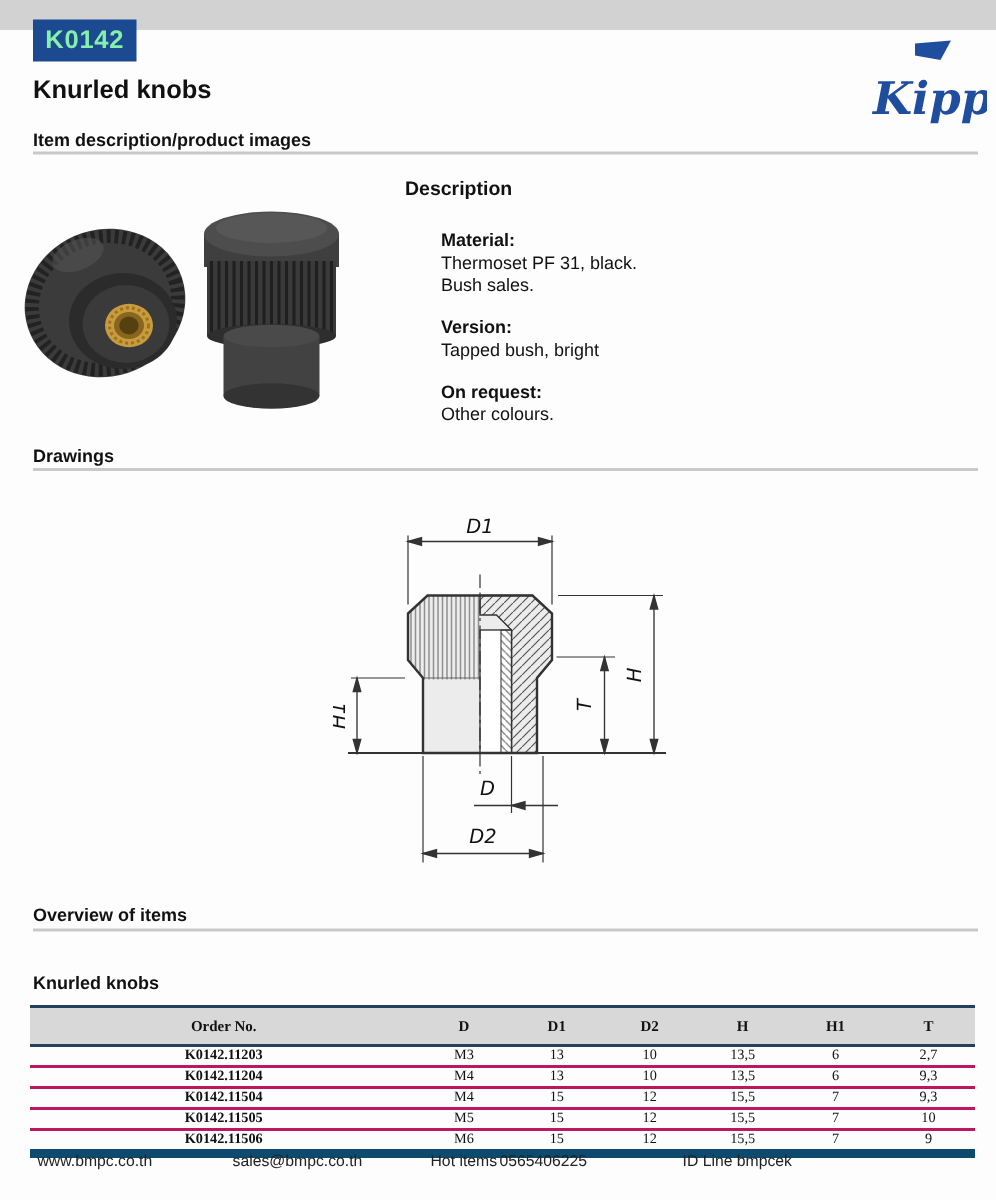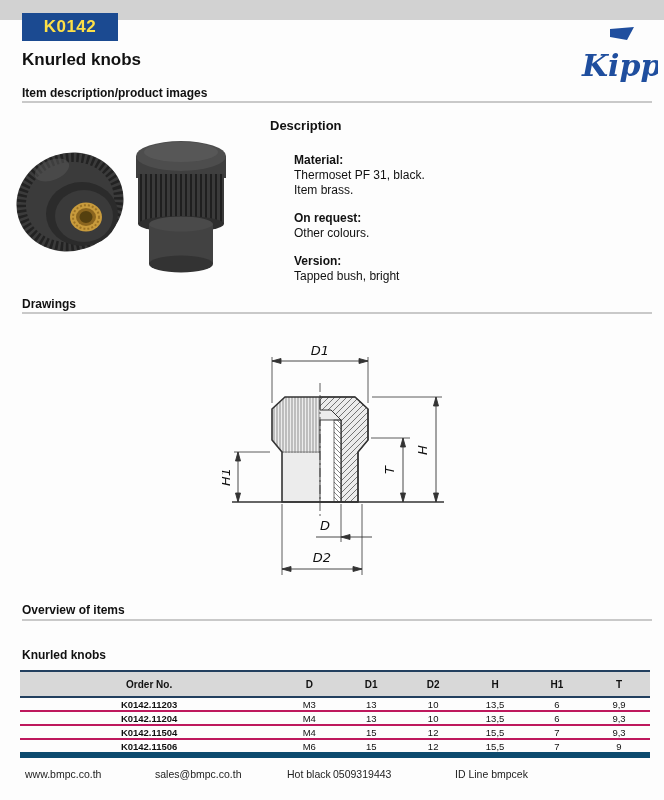--- a/index.html
+++ b/index.html
@@ -6,33 +6,33 @@
   body{
     width:664px;height:800px;position:relative;overflow:hidden;
     background:#fdfdfd;color:#111;
     font-family:"Liberation Sans", sans-serif;
     -webkit-font-smoothing:antialiased;
   }
   .abs{position:absolute;}
   
   .top-band{left:0;top:0;width:664px;height:20px;background:#d2d2d2;}
   
-  .badge{left:22px;top:13px;width:96px;height:28px;background:#1b4a91;
-    color:#fde047;font-weight:bold;font-size:17px;line-height:28px;text-align:center;letter-spacing:.5px;}
+  .badge{left:22px;top:13px;width:69px;height:28px;background:#1b4a91;
+    color:#86efac;font-weight:bold;font-size:17px;line-height:28px;text-align:center;letter-spacing:.5px;}
   .page-title{left:22px;top:50px;font-size:17px;font-weight:bold;}
   
   .section-head{left:22px;font-size:12px;font-weight:bold;}
   .section-rule{left:22px;right:12px;height:2px;background:#c9c9c9;}
   
   .desc{left:270px;top:118px;width:370px;font-size:12px;line-height:15px;}
   .desc h3{margin:0 0 20px 0;font-size:13px;}
   .desc .blk{margin-bottom:13px;margin-left:24px;}
   .desc .lbl{font-weight:bold;}
   
-  .tbl-wrap{left:20px;top:670px;width:630px;}
+  .tbl-wrap{left:20px;top:670px;width:630px;font-family:Liberation Serif, serif;}
   table{width:100%;border-collapse:collapse;table-layout:fixed;}
   thead th{
     background:#d8d8d8;border-top:2px solid #23405f;border-bottom:2px solid #23405f;
     height:24px;font-size:10px;font-weight:bold;text-align:center;padding:0;}
   th.col-order{width:41%;}
   tbody td{height:12px;font-size:9.5px;text-align:center;padding:0;
     border-bottom:2px solid #be185d;}
   tbody tr:last-child td{border-bottom:6px solid #0c4a6e;}
   tbody td:first-child{font-weight:bold;}
   
@@ -102,29 +102,29 @@
     <ellipse cx="169" cy="114" rx="32" ry="7.5" fill="#4a4a4a"></ellipse>
     <ellipse cx="169" cy="154" rx="32" ry="8.5" fill="#333333"></ellipse>
   </g>
 </svg>
 
 <div class="abs desc">
   <h3>Description</h3>
   <div class="blk">
     <div class="lbl">Material:</div>
     <div>Thermoset PF 31, black.</div>
-    <div>Item brass.</div>
+    <div>Bush sales.</div>
+  </div>
+  <div class="blk">
+    <div class="lbl">Version:</div>
+    <div>Tapped bush, bright</div>
   </div>
   <div class="blk">
     <div class="lbl">On request:</div>
     <div>Other colours.</div>
-  </div>
-  <div class="blk">
-    <div class="lbl">Version:</div>
-    <div>Tapped bush, bright</div>
   </div>
 </div>
 
 <div class="abs section-head" style="top:297px;">Drawings</div>
 <div class="abs section-rule" style="top:312px;"></div>
 
 <svg class="abs" style="left:222px;top:330px;" width="236" height="250" viewBox="0 0 236 250">
   <defs>
     <pattern id="hatch" patternUnits="userSpaceOnUse" width="6" height="6">
       <path d="M-1,7 L7,-1" stroke="#555" stroke-width="0.8" fill="none"></path>
@@ -231,52 +231,61 @@
       </tr>
     </thead>
     <tbody>
       <tr>
         <td>K0142.11203</td>
           <td>M3</td>
           <td>13</td>
           <td>10</td>
           <td>13,5</td>
           <td>6</td>
-          <td>9,9</td>
+          <td>2,7</td>
       </tr>
       <tr>
         <td>K0142.11204</td>
           <td>M4</td>
           <td>13</td>
           <td>10</td>
           <td>13,5</td>
           <td>6</td>
           <td>9,3</td>
       </tr>
       <tr>
         <td>K0142.11504</td>
           <td>M4</td>
           <td>15</td>
           <td>12</td>
           <td>15,5</td>
           <td>7</td>
           <td>9,3</td>
       </tr>
       <tr>
+        <td>K0142.11505</td>
+          <td>M5</td>
+          <td>15</td>
+          <td>12</td>
+          <td>15,5</td>
+          <td>7</td>
+          <td>10</td>
+      </tr>
+      <tr>
         <td>K0142.11506</td>
           <td>M6</td>
           <td>15</td>
           <td>12</td>
           <td>15,5</td>
           <td>7</td>
           <td>9</td>
       </tr>
     </tbody>
   </table>
 </div>
 
 <div class="abs footer">
   <span style="left:25px;text-align:center;">www.bmpc.co.th</span>
   <span style="left:155px;">sales@bmpc.co.th</span>
-  <span style="left:287px;">Hot black</span>
-  <span style="left:333px;">0509319443</span>
+  <span style="left:287px;">Hot items</span>
+  <span style="left:333px;">0565406225</span>
   <span style="left:455px;">ID Line bmpcek</span>
 </div>
 
 </body></html>

